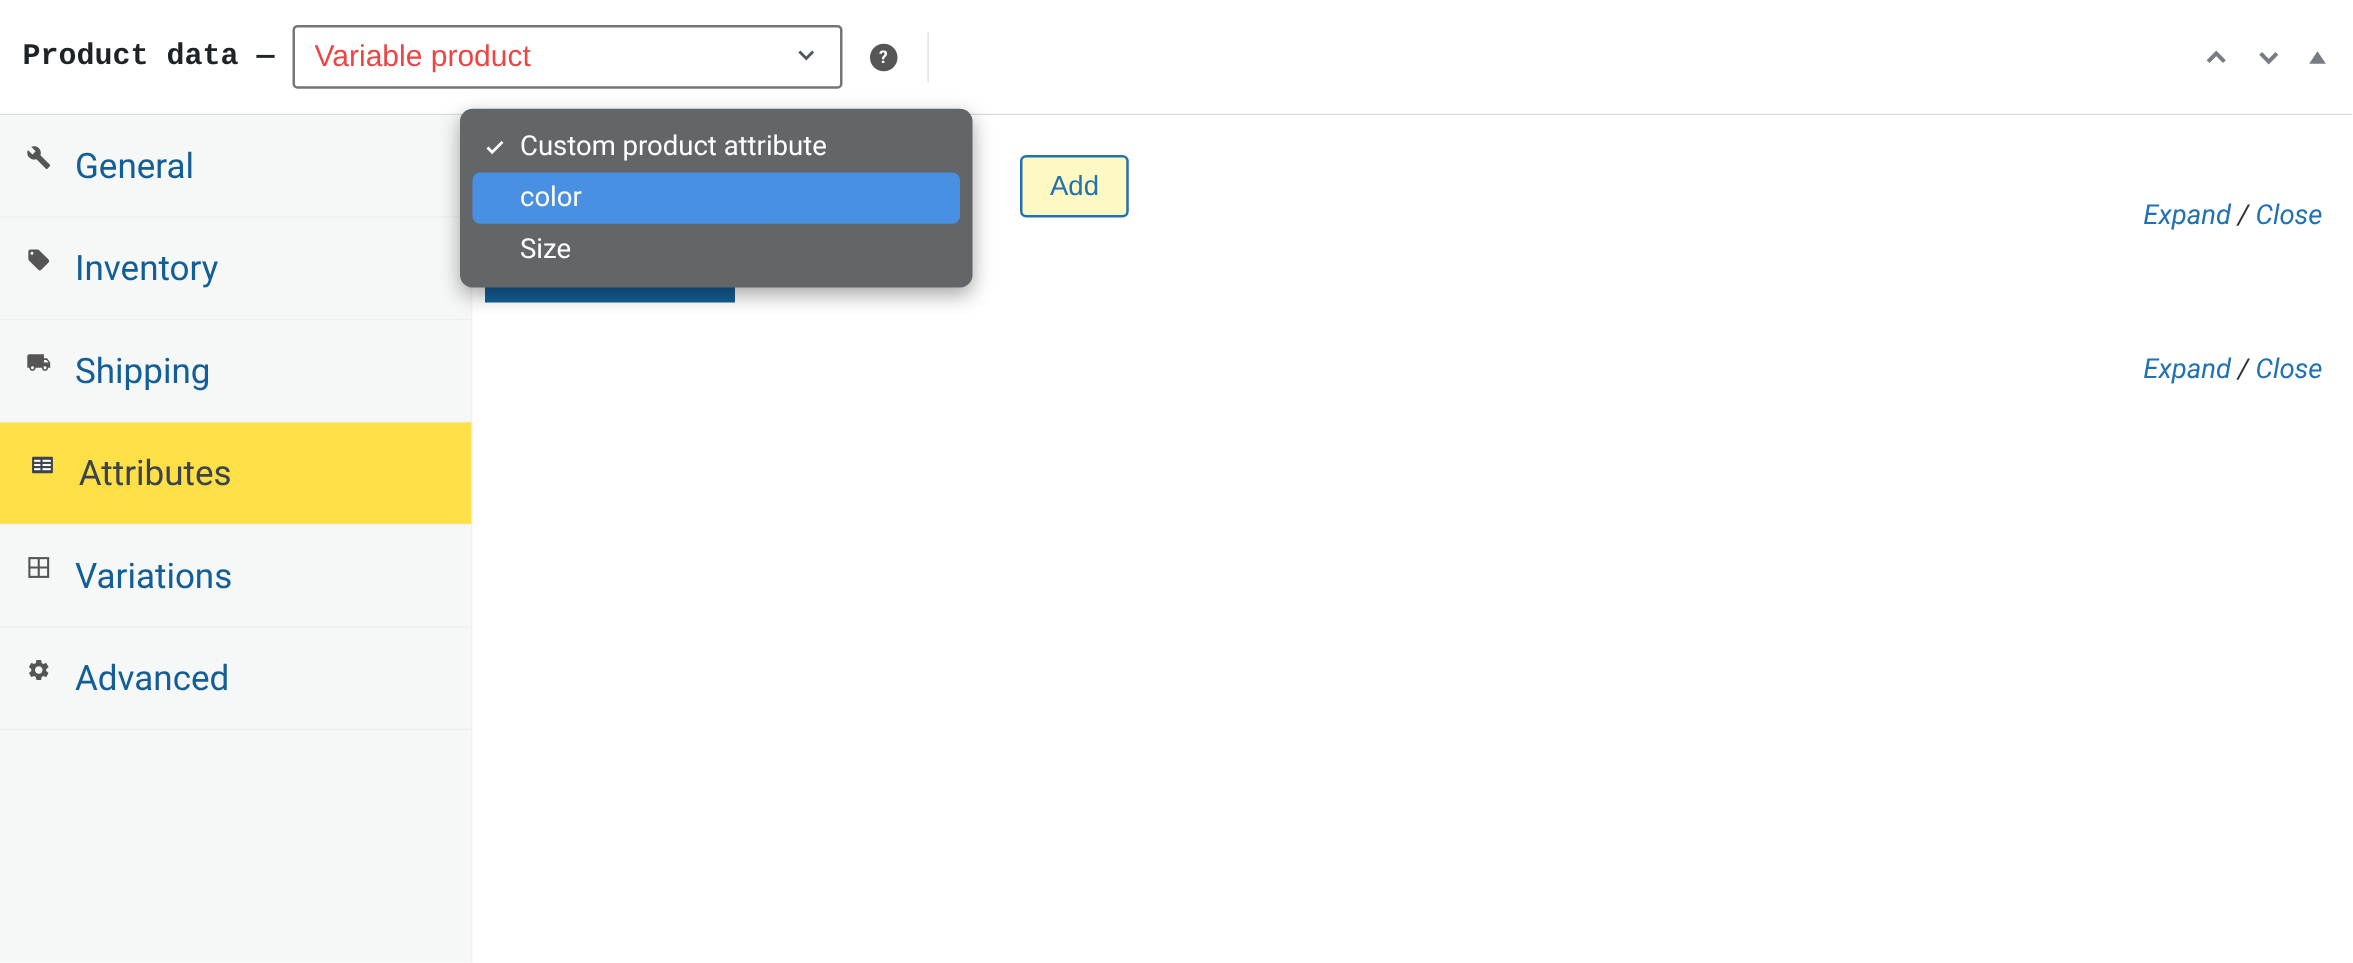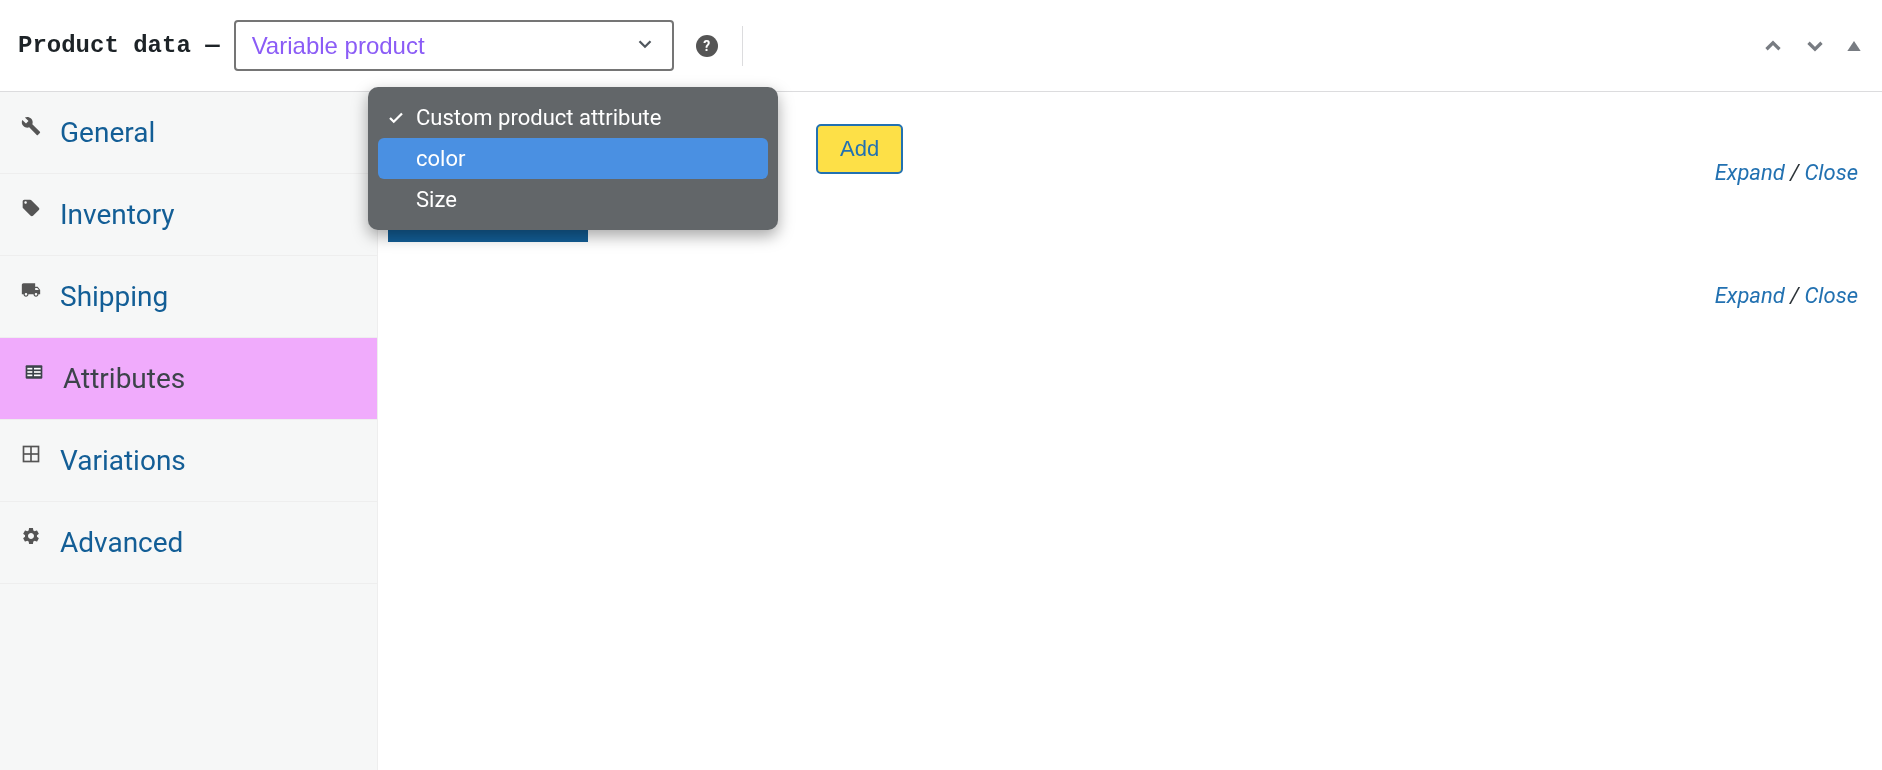--- a/index.html
+++ b/index.html
@@ -27,21 +27,21 @@
     }
     .product-type-select {
       appearance: none;
       -webkit-appearance: none;
       border: 2px solid #757575;
       border-radius: 4px;
       background: #fff;
       font-size: 24px;
       padding: 10px 60px 10px 16px;
       width: 440px;
-      color: #8b5cf6;
+      color: #ef4444;
       cursor: pointer;
     }
     .select-wrapper {
       position: relative;
       display: inline-flex;
       align-items: center;
     }
     .select-chevron {
       position: absolute;
       right: 18px;
@@ -98,21 +98,21 @@
     .sidebar-item .icon {
       color: #555;
       width: 22px;
       display: inline-flex;
       justify-content: center;
     }
     .sidebar-item .label {
       color: #135e96;
     }
     .sidebar-item.active {
-      background: #f0abfc;
+      background: #fde047;
       padding-left: 23px;
     }
     .sidebar-item.active .label {
       color: #3c434a;
     }
     .sidebar-item.active .icon {
       color: #3c434a;
     }
     
     .content {
@@ -121,21 +121,21 @@
       background: #fff;
     }
     .row {
       display: flex;
       align-items: center;
       padding: 20px 24px;
       gap: 14px;
     }
     .add-btn {
       border: 2px solid #2271b1;
-      background: #fde047;
+      background: #fef9c3;
       color: #2271b1;
       font-size: 22px;
       padding: 10px 22px;
       border-radius: 5px;
       cursor: pointer;
     }
     .expand-close {
       margin-left: auto;
       font-style: italic;
       font-size: 22px;

